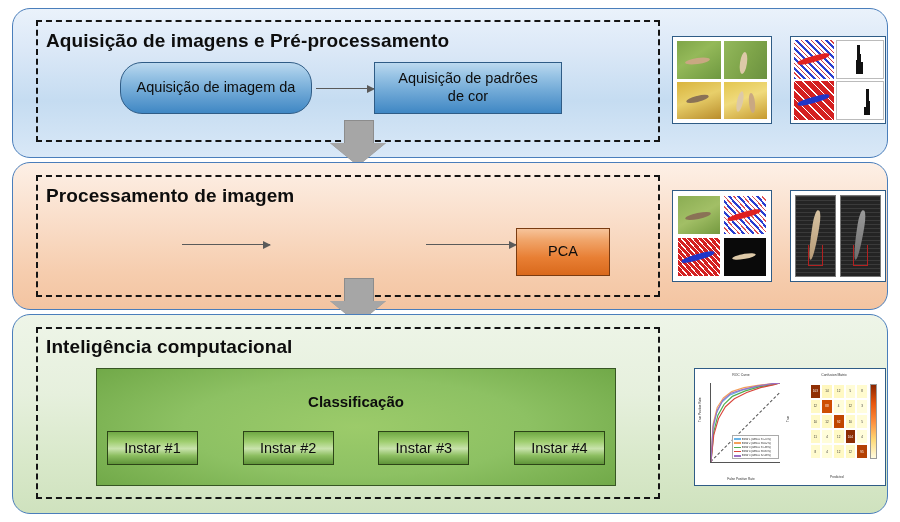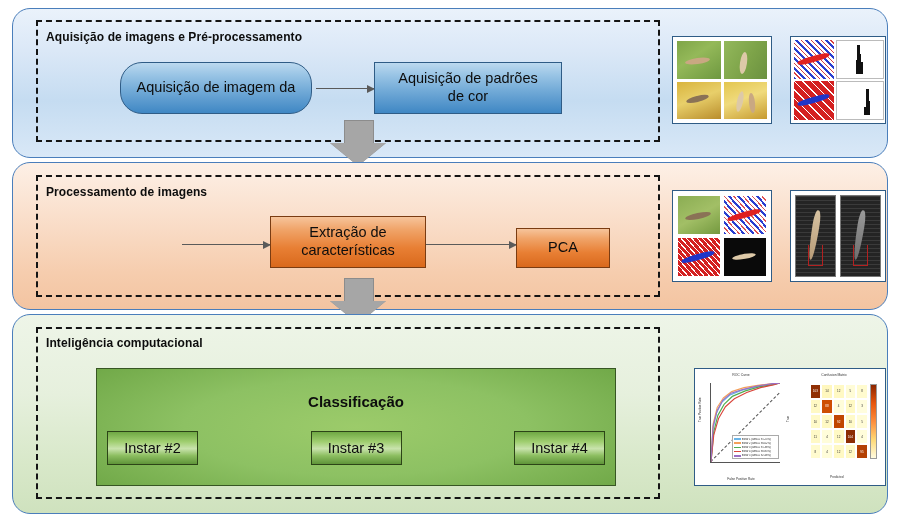--- a/index.html
+++ b/index.html
@@ -40,21 +40,21 @@
     box-sizing:border-box;
     background:transparent;
   }
   .dashed.d1{left:36px; top:20px; width:624px; height:122px;}
   .dashed.d2{left:36px; top:175px; width:624px; height:122px;}
   .dashed.d3{left:36px; top:327px; width:624px; height:172px;}
 
   .panel-title{
     position:absolute;
     font-weight:bold;
-    font-size:12px;
+    font-size:19px;
     color:#0d0d0d;
     letter-spacing:.1px;
     white-space:nowrap;
   }
   .t1{left:46px; top:30px;}
   .t2{left:46px; top:185px;}
   .t3{left:46px; top:336px;}
 
   
   .pbox{
@@ -73,21 +73,21 @@
     border:1.4px solid #2f5c86;
     background:linear-gradient(to bottom,#bcd9ef 0%,#9cc6e6 22%,#6fa8d6 58%,#3f87c4 100%);
   }
   .pbox.orange{
     border:1.4px solid #7a3c12;
     background:linear-gradient(to bottom,#f6c49b 0%,#f0a469 25%,#e87f34 62%,#d9691c 100%);
   }
   #box-conversao {left:374px; top:62px; width:188px; height:52px;}
   #box-segmentacao{left:64px; top:228px; width:118px; height:32px;}
   #box-extracao   {left:270px; top:216px; width:156px; height:52px;}
-  #box-pca        {left:516px; top:228px; width:94px;  height:40px;}
+  #box-pca        {left:516px; top:228px; width:94px;  height:48px;}
 
   
   .conn{position:absolute;height:1.4px;background:#5a5a5a;}
   .conn .head{
     position:absolute; right:-1px; top:-3.4px;
     width:0;height:0;
     border-top:4px solid transparent;
     border-bottom:4px solid transparent;
     border-left:8px solid #5a5a5a;
   }
@@ -280,33 +280,27 @@
     </div>
   </div>
 
   <div class="blockarrow" id="arrow1">
     <i class="shaft"></i>
       <i class="head"></i>
   </div>
 
   <div class="panel orange"></div>
   <div class="dashed d2"></div>
-  <div class="panel-title t2">Processamento de imagens</div>
+  <div class="panel-title t2">Processamento de imagem</div>
 
 
   <div class="conn" id="conn2">
       <i class="head"></i>
     </div>
 
-  <div class="pbox orange" id="box-extracao">
-    <span>
-      <span>Extração de</span><br>
-      <span>características</span>
-    </span>
-  </div>
 
   <div class="conn" id="conn3">
       <i class="head"></i>
     </div>
 
   <div class="pbox orange" id="box-pca">
     <span>PCA</span>
   </div>
 
   <div class="thumb" id="thumb-proc">
@@ -344,20 +338,21 @@
       <i class="head"></i>
   </div>
 
   <div class="panel green"></div>
   <div class="dashed d3"></div>
   <div class="panel-title t3">Inteligência computacional</div>
 
   <div id="box-classificacao">
     <div id="classificacao-label">Classificação</div>
     <div id="instar-row">
+      <div class="instar">Instar #1</div>
       <div class="instar">Instar #2</div>
       <div class="instar">Instar #3</div>
       <div class="instar">Instar #4</div>
     </div>
   </div>
 
   <div class="thumb" id="thumb-roc">
     <div class="rocwrap">
 
       <div class="minichart">

